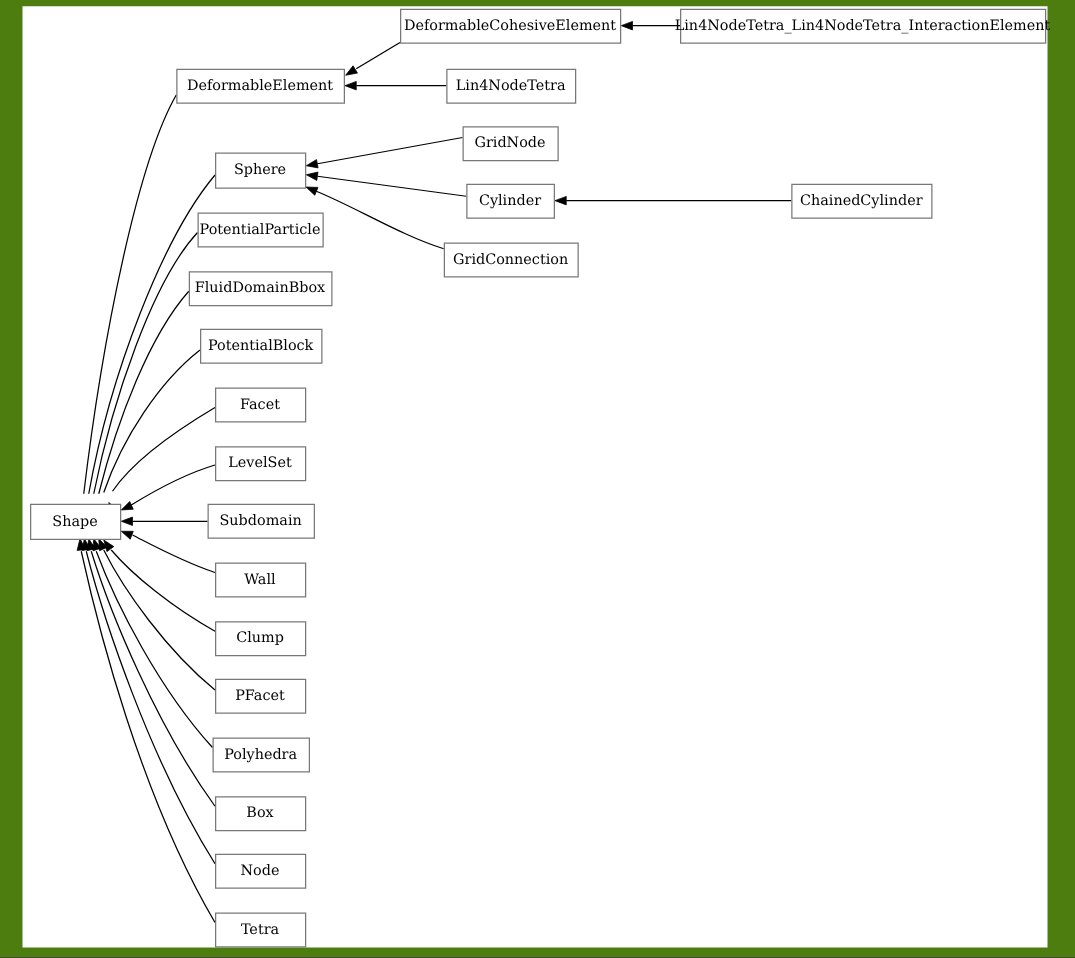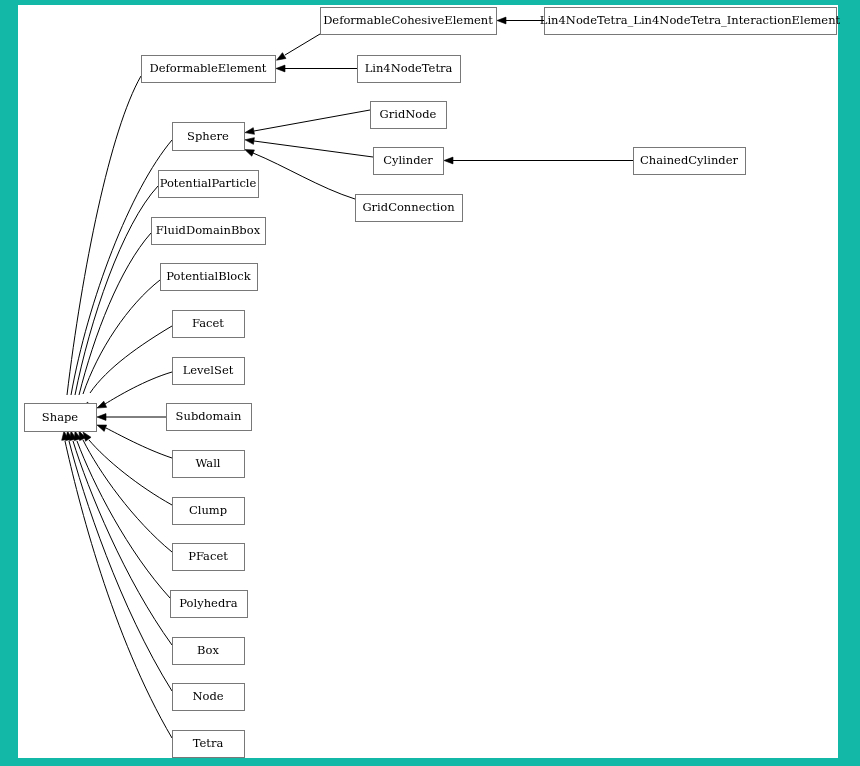--- a/index.html
+++ b/index.html
@@ -5,21 +5,21 @@
 <style>
   html, body {
     margin: 0;
     padding: 0;
     background: #000000;
   }
   #page {
     position: relative;
     width: 860px;
     height: 766px;
-    background: #14b8a6;
+    background: #4d7c0f;
     overflow: hidden;
     font-family: "DejaVu Serif", "Liberation Serif", serif;
   }
   #canvas {
     position: absolute;
     left: 18px;
     top: 5px;
     width: 820px;
     height: 753px;
     background: #ffffff;

